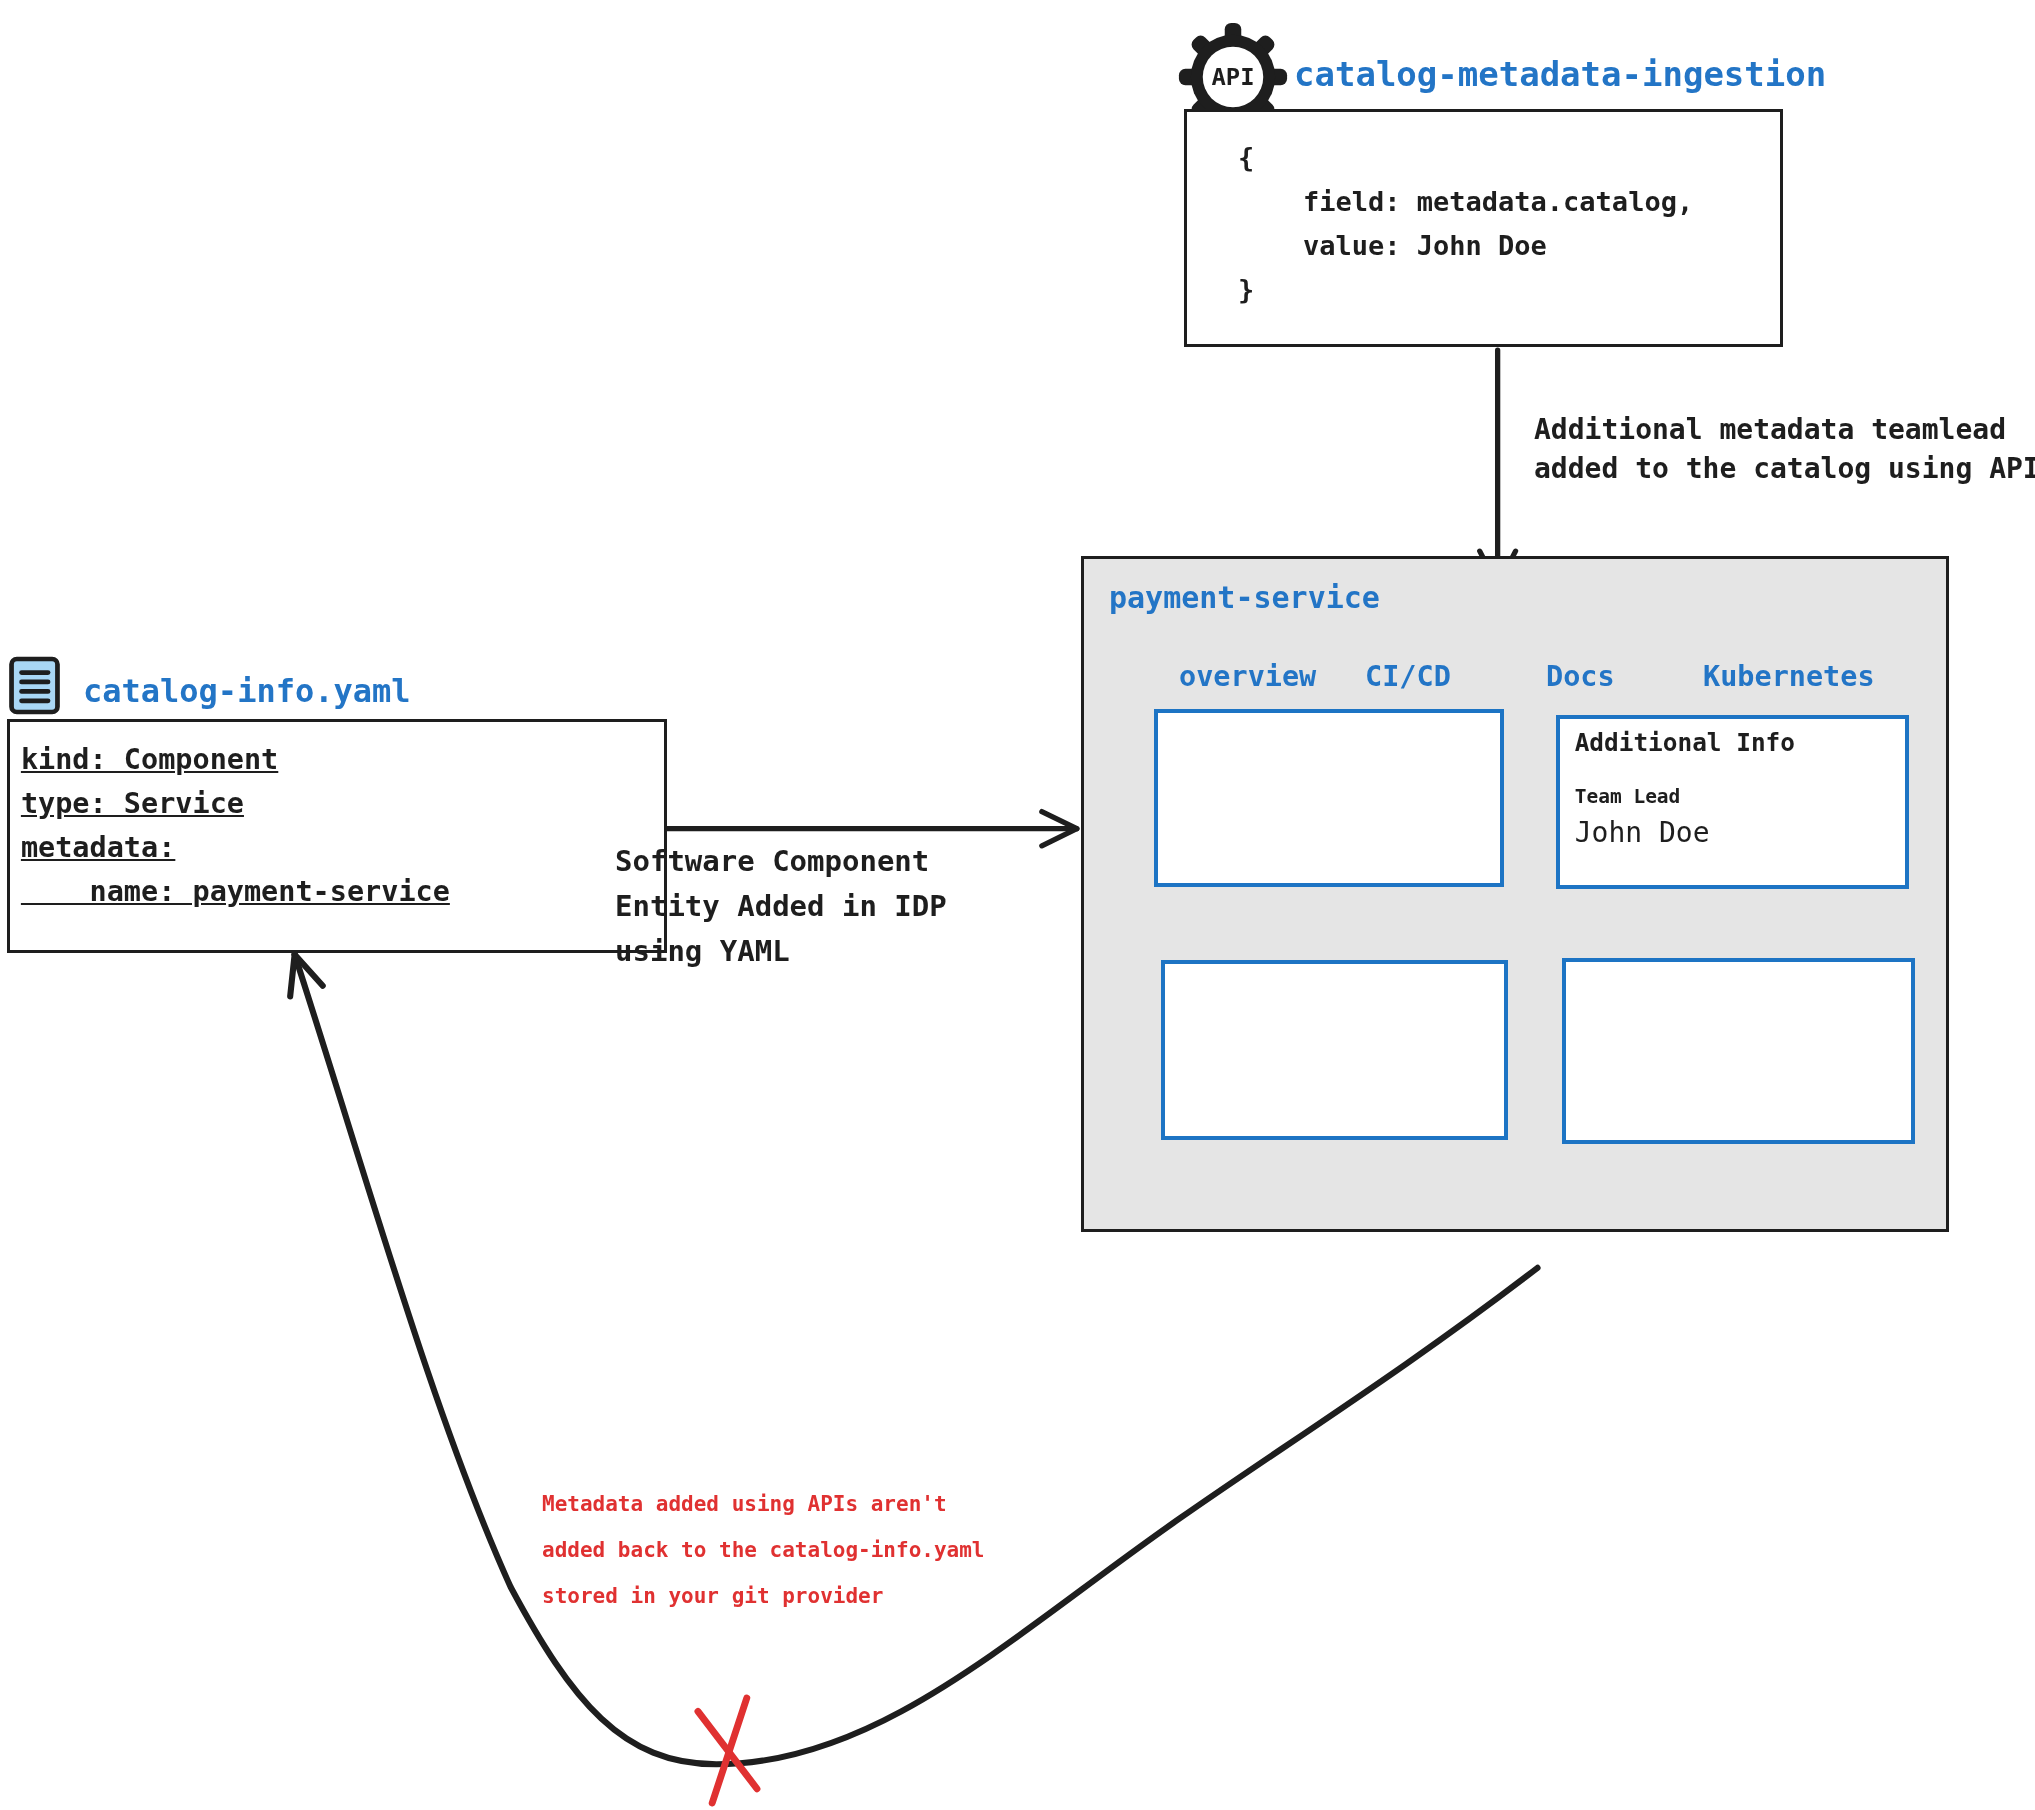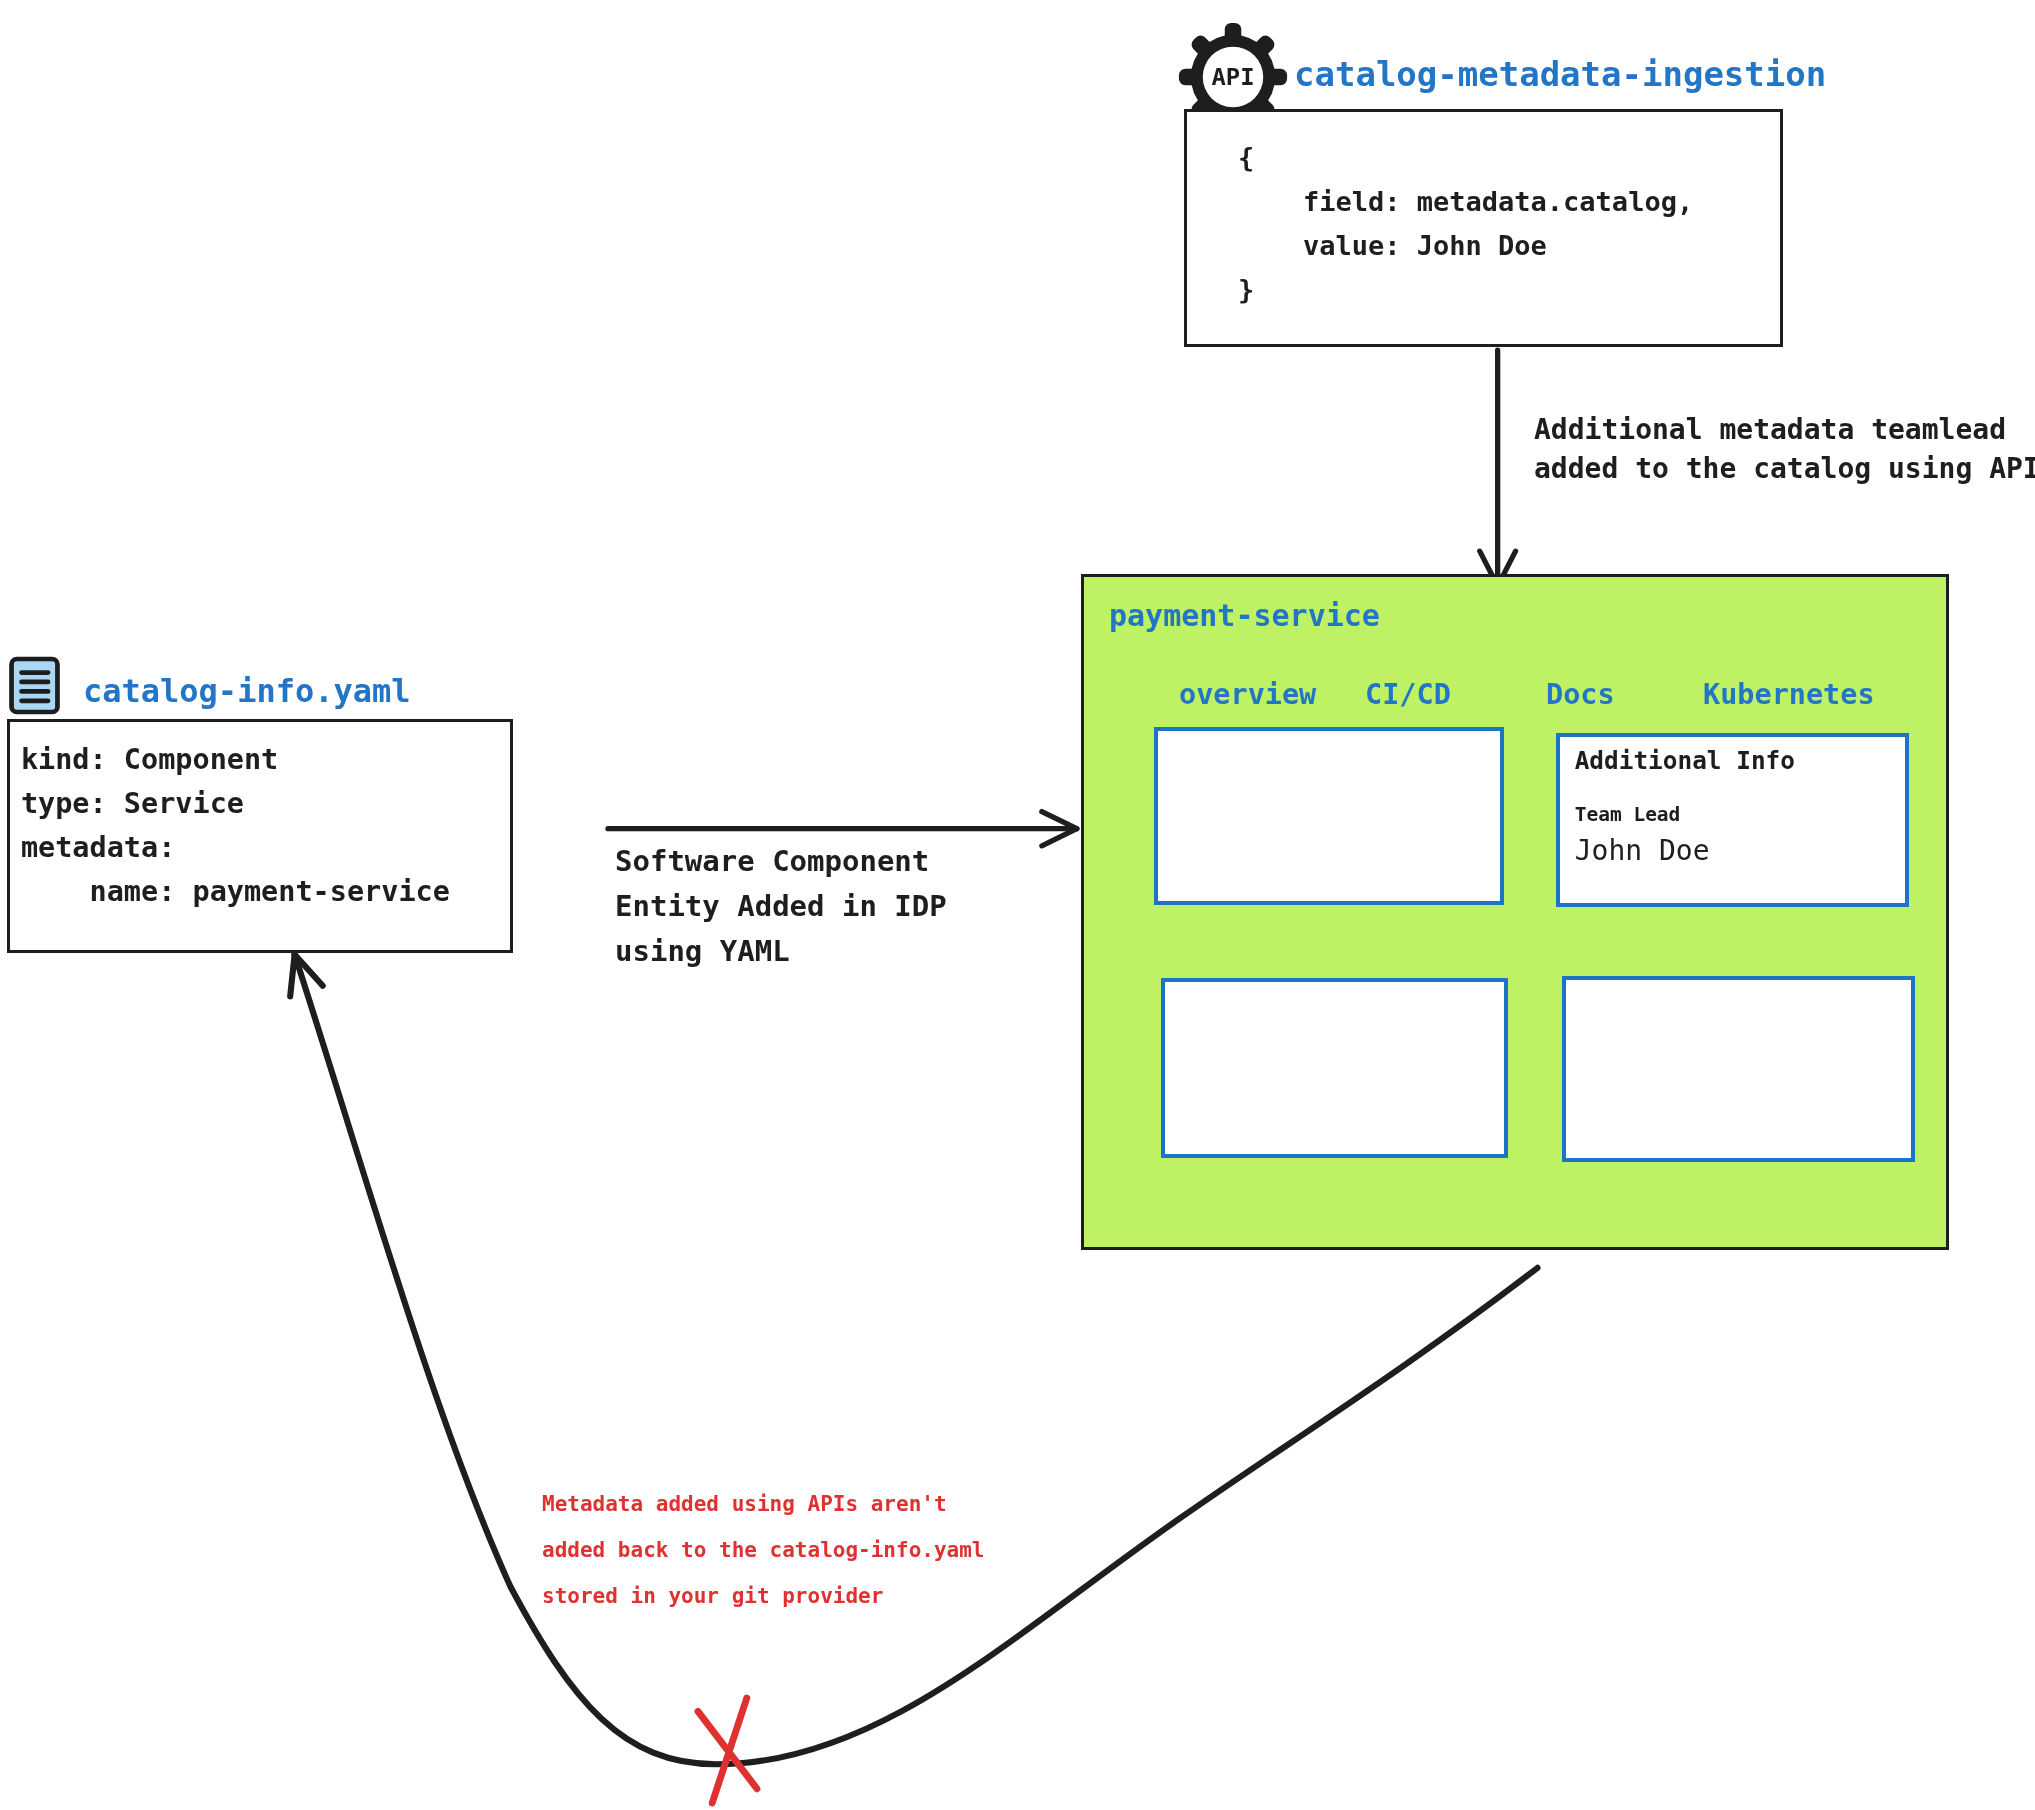--- a/index.html
+++ b/index.html
@@ -34,43 +34,43 @@
   .api-title { left: 1294px; top: 54px; font-size: 34px; }
   .file-title { left: 83px; top: 672px; font-size: 32px; }
 
   .code-box {
     box-sizing: border-box;
     border: 3.7px solid #1e1e1e;
     background: #ffffff;
   }
   .json-box { left: 1184px; top: 109px; width: 599px; height: 238px; }
   .json-box .code { padding: 24.4px 0 0 51px; font-size: 27px; line-height: 44px; }
-  .yaml-box { left: 7.3px; top: 719px; width: 506px; height: 234px; }
+  .yaml-box { left: 7.3px; top: 719px; width: 660px; height: 234px; text-decoration: underline; }
   .yaml-box .code { padding: 16.3px 0 0 10.6px; font-size: 28.5px; line-height: 44px; }
   .code-line {
     white-space: pre;
     font-weight: 600;
     color: #1e1e1e;
   }
 
   .label { color: #1e1e1e; white-space: nowrap; font-weight: 600; }
   .api-arrow-label { left: 1534px; top: 410px; font-size: 28px; line-height: 39px; }
   .software-label { left: 615px; top: 839px; font-size: 29px; line-height: 45px; font-weight: 700; }
   .warning-label {
     left: 542px; top: 1481px;
     font-size: 21px; line-height: 46px;
     font-weight: 700; color: #e03131; white-space: nowrap;
   }
 
   .idp-box {
     box-sizing: border-box;
-    left: 1081px; top: 574px;
+    left: 1081px; top: 556px;
     width: 868px; height: 676px;
     border: 3.7px solid #1e1e1e;
-    background: #bef264;
+    background: #e5e5e5;
   }
   .idp-title { left: 25px; top: 21px; font-size: 30px; }
   .tab { color: #2375c6; font-weight: 700; font-size: 28.5px; top: 101px; white-space: nowrap; cursor: pointer; }
   .tab-overview   { left: 47px; margin-left: 48px; }
   .tab-cicd       { left: 281px; }
   .tab-docs       { left: 462px; }
   .tab-kubernetes { left: 619px; text-align: right; }
 
   .card {
     box-sizing: border-box;

